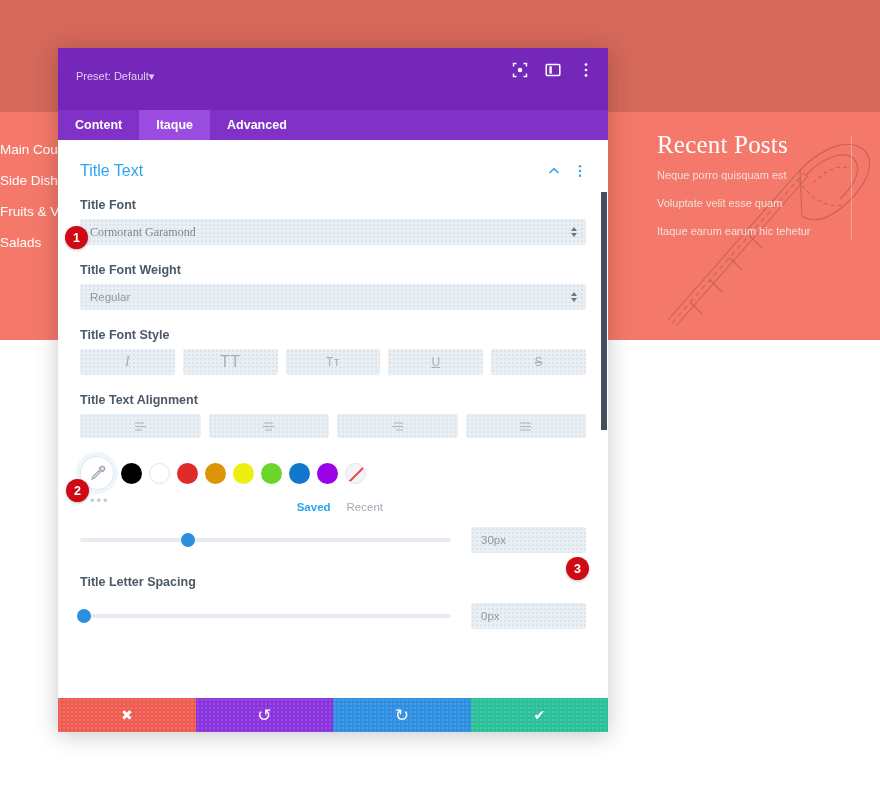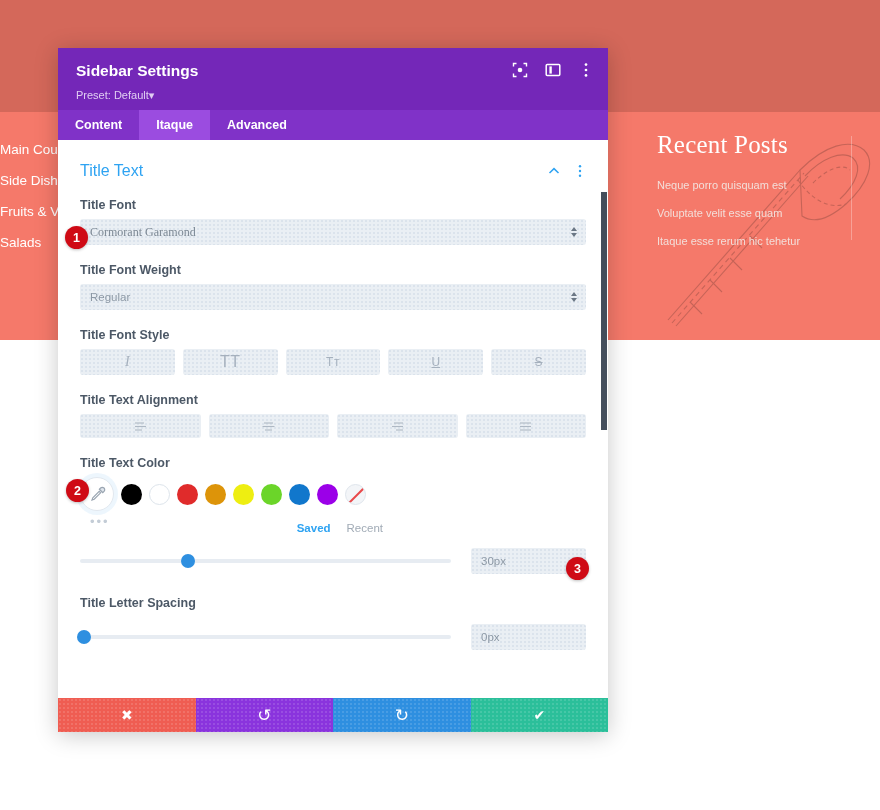--- a/index.html
+++ b/index.html
@@ -32,21 +32,21 @@
   .left-nav .nav-item {
     color: #ffffff; font-size: 13.5px; line-height: 16px;
     margin-bottom: 15px; white-space: nowrap;
   }
 
   
   .recent-posts { position: absolute; left: 657px; top: 130px; width: 223px; }
   .recent-posts .rp-title {
     font-family: "Liberation Serif", serif;
     font-size: 25px; color: #ffffff; line-height: 30px;
-    margin-bottom: 18px; letter-spacing: .2px;
+    margin-bottom: 8px; letter-spacing: .2px;
   }
   .recent-posts .rp-item {
     color: #f3ded9; font-size: 11px; line-height: 15px; margin-bottom: 13px;
     white-space: nowrap;
   }
   .rp-divider {
     position: absolute; left: 851px; top: 136px; width: 1px; height: 104px;
     background: rgba(255,255,255,.30);
   }
   
@@ -234,27 +234,26 @@
     <div class="nav-item">Side Dishes</div>
     <div class="nav-item">Fruits &amp; Vegetables</div>
     <div class="nav-item">Salads</div>
   </div>
 
   <div class="rp-divider"></div>
   <div class="recent-posts">
     <div class="rp-title">Recent Posts</div>
     <div class="rp-item">Neque porro quisquam est</div>
     <div class="rp-item">Voluptate velit esse quam</div>
-    <div class="rp-item">Itaque esse rerum hic tehetur</div>
+    <div class="rp-item">Itaque earum earum hic tehetur</div>
   </div>
 
   <div class="modal">
 
     <div class="modal-header">
-      <div class="modal-title">Sidebar Settings</div>
       <div class="modal-preset">
         <span>Preset: Default</span><span>▾</span>
       </div>
       <div class="header-icons">
         <svg class="hicon" viewBox="0 0 16 16">
           <g fill="none" stroke="#ffffff" stroke-width="1.4">
             <path d="M1.5 4.5v-3h3"></path>
               <path d="M11.5 1.5h3v3"></path>
             <path d="M14.5 11.5v3h-3"></path>
               <path d="M4.5 14.5h-3v-3"></path>
@@ -375,21 +374,20 @@
                     <line x1="2" y1="2" x2="13" y2="2"></line>
                     <line x1="2" y1="5.5" x2="13" y2="5.5"></line>
                     <line x1="2" y1="9" x2="13" y2="9"></line>
                   </g>
               </svg>
             </div>
           </div>
         </div>
 
         <div class="field" style="margin-bottom:12px;">
-          <label class="flabel">Title Text Color</label>
           <div class="color-row">
             <div class="eyedrop-wrap">
               <div class="eyedrop-glow"></div>
               <div class="eyedrop">
                 <svg width="17" height="17" viewBox="0 0 17 17">
                   <g stroke="#9aa5b1" stroke-width="1.2" fill="none">
                     <path d="M10.4 3.2 l3.4 3.4"></path>
                     <path d="M11.6 2 a2 2 0 0 1 3.4 3.4 l-1.2 1.2 -3.4-3.4 z" fill="#dfe5ec"></path>
                     <path d="M10.2 5.4 l1.4 1.4 -6.4 6.4 -2.2 .8 .8-2.2 z" fill="#ffffff"></path>
                   </g>

